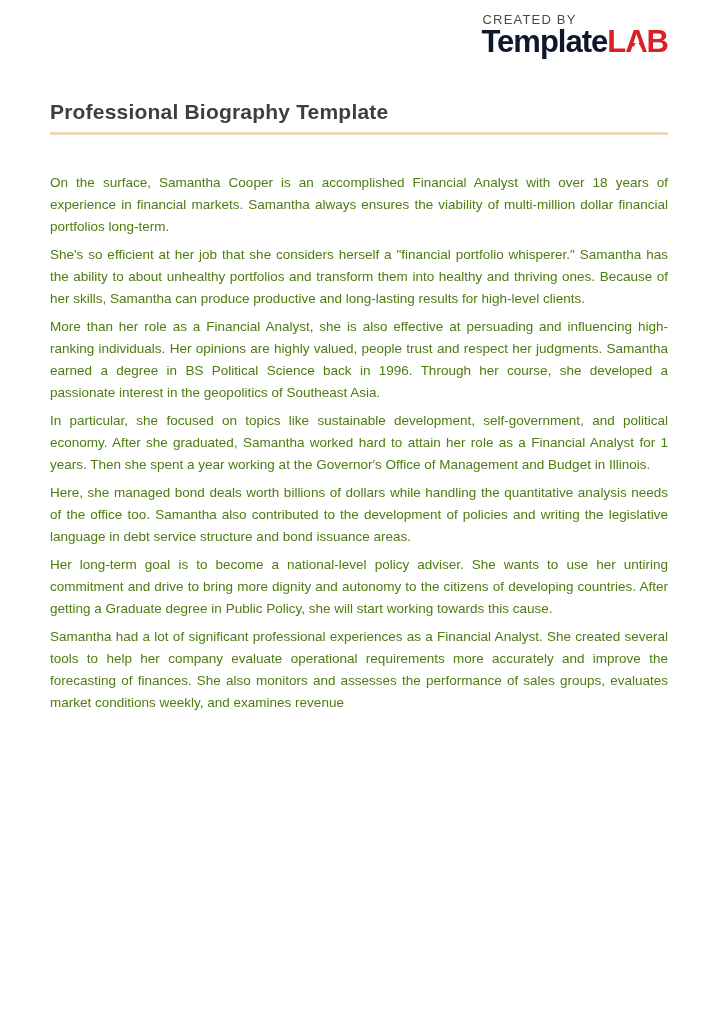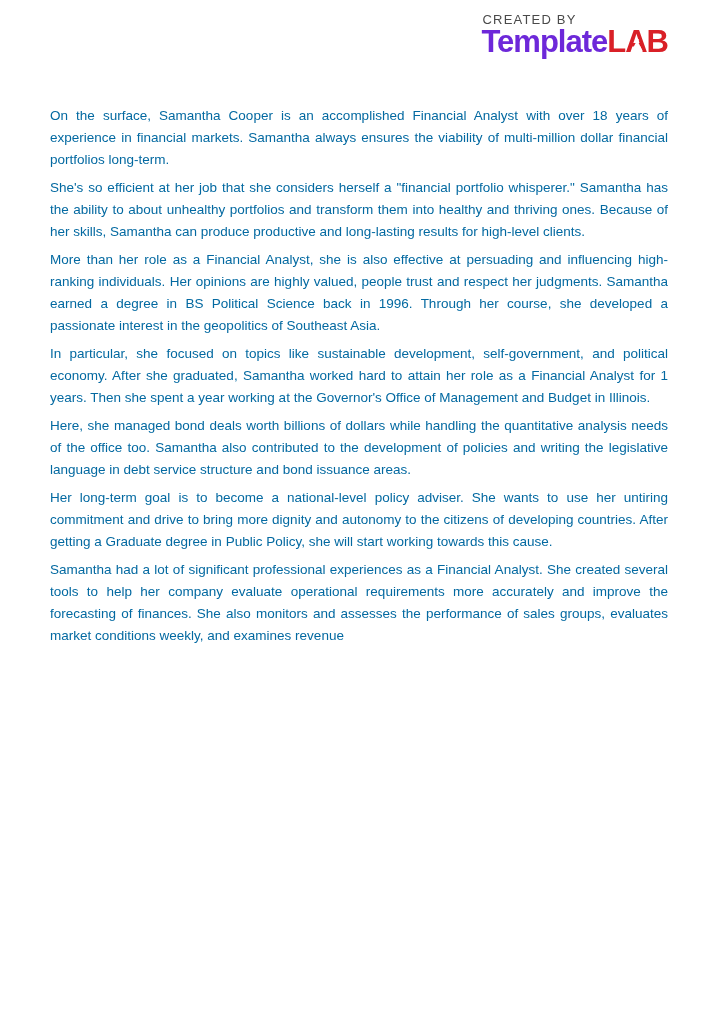--- a/index.html
+++ b/index.html
@@ -16,21 +16,21 @@
   .header { display: flex; justify-content: flex-end; height: 56px; }
   .logo-block { text-align: left; }
   .created-by {
     font-size: 13px; font-weight: normal; letter-spacing: 1.2px;
     color: #4a4a4a; margin-left: 1px; margin-bottom: 0px;
   }
   .logo-text {
     font-size: 31px; font-weight: bold; letter-spacing: -1px;
     line-height: 30px; white-space: nowrap;
   }
-  .logo-template { color: #6d28d9; }
+  .logo-template { color: #0f172a; }
   .logo-lab { color: #d92027; position: relative; display: inline-block; }
   .logo-flask {
     position: absolute; left: 50%; bottom: 5px;
     transform: translateX(-58%);
     width: 11px; height: 13px; pointer-events: none;
   }
 
   
   .title-wrap { margin-top: 32px; border-bottom: 3px solid #edd9bd; padding-bottom: 8px; }
   .doc-title {
@@ -38,39 +38,42 @@
     letter-spacing: 0.2px;
   }
 
   
   .doc-body { margin-top: 37px; }
   .doc-body p {
     margin: 0 0 6px 0;
     font-size: 13.5px;
     line-height: 22px;
     text-align: justify;
-    color: #0369a1;
+    color: #4d7c0f;
   }
 </style>
 </head>
 <body>
 
 <div class="page">
 
   <div class="header">
     <div class="logo-block">
       <div class="created-by">CREATED BY</div>
       <div class="logo-text">
         <span class="logo-template">Template</span><span class="logo-lab"><span>LAB</span><svg class="logo-flask" viewBox="0 0 11 13" xmlns="http://www.w3.org/2000/svg">
               <path d="M4 0 h3 v4 l3.6 7 a1 1 0 0 1 -0.9 2 h-8.4 a1 1 0 0 1 -0.9 -2 l3.6 -7 z" fill="#ffffff"></path>
             </svg></span>
       </div>
     </div>
   </div>
 
+  <div class="title-wrap">
+    <h1 class="doc-title">Professional Biography Template</h1>
+  </div>
 
   <div class="doc-body">
     <p>On the surface, Samantha Cooper is an accomplished Financial Analyst with over 18 years of experience in financial markets. Samantha always ensures the viability of multi-million dollar financial portfolios long-term.</p>
     <p>She's so efficient at her job that she considers herself a "financial portfolio whisperer." Samantha has the ability to about unhealthy portfolios and transform them into healthy and thriving ones. Because of her skills, Samantha can produce productive and long-lasting results for high-level clients.</p>
     <p>More than her role as a Financial Analyst, she is also effective at persuading and influencing high-ranking individuals. Her opinions are highly valued, people trust and respect her judgments. Samantha earned a degree in BS Political Science back in 1996. Through her course, she developed a passionate interest in the geopolitics of Southeast Asia.</p>
     <p>In particular, she focused on topics like sustainable development, self-government, and political economy. After she graduated, Samantha worked hard to attain her role as a Financial Analyst for 1 years. Then she spent a year working at the Governor's Office of Management and Budget in Illinois.</p>
     <p>Here, she managed bond deals worth billions of dollars while handling the quantitative analysis needs of the office too. Samantha also contributed to the development of policies and writing the legislative language in debt service structure and bond issuance areas.</p>
     <p>Her long-term goal is to become a national-level policy adviser. She wants to use her untiring commitment and drive to bring more dignity and autonomy to the citizens of developing countries. After getting a Graduate degree in Public Policy, she will start working towards this cause.</p>
     <p>Samantha had a lot of significant professional experiences as a Financial Analyst. She created several tools to help her company evaluate operational requirements more accurately and improve the forecasting of finances. She also monitors and assesses the performance of sales groups, evaluates market conditions weekly, and examines revenue</p>
   </div>

